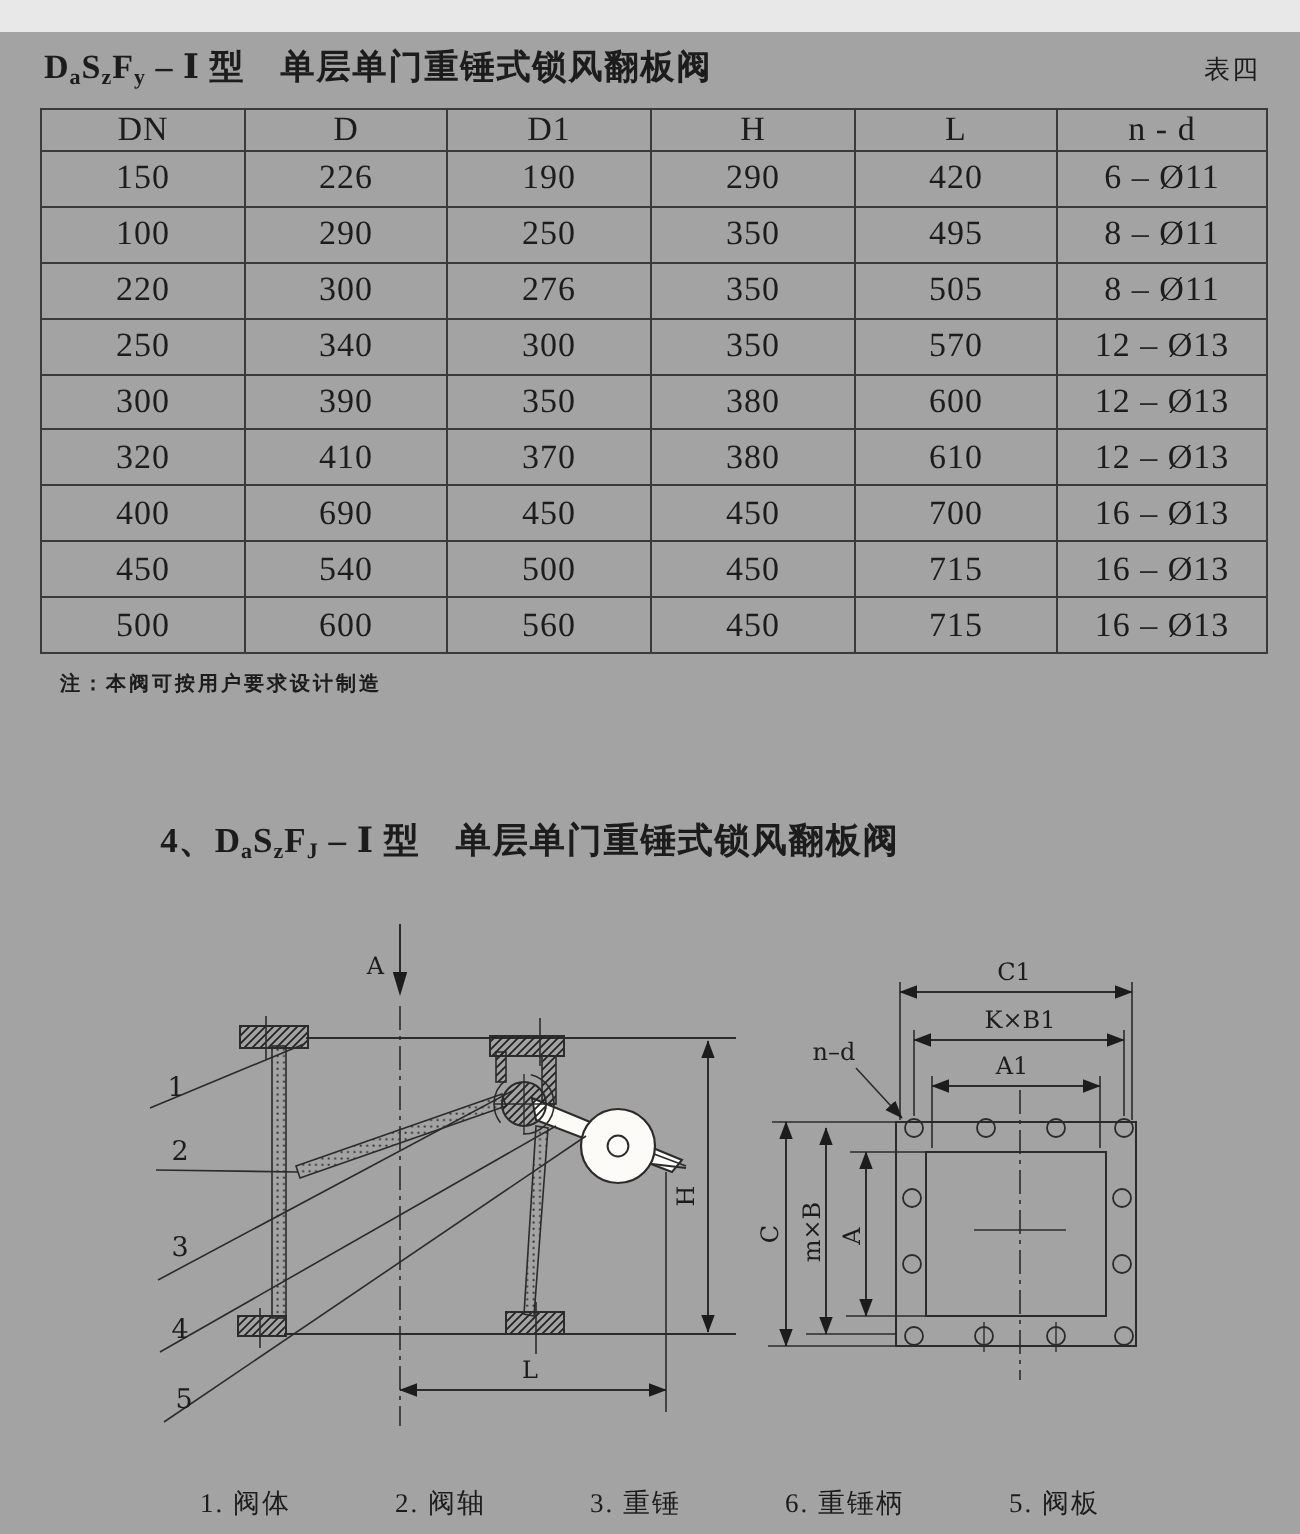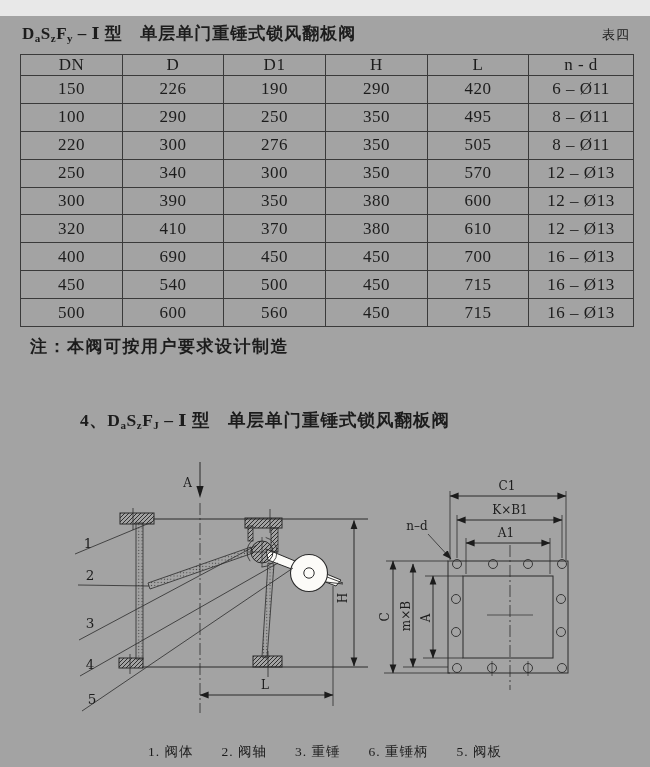--- a/index.html
+++ b/index.html
@@ -26,39 +26,39 @@
     border-collapse:collapse; table-layout:fixed;
     font-size:17px;
   }
   table.spec th, table.spec td {
     border:1px solid #3a3a3a; text-align:center; vertical-align:middle;
     font-weight:normal; padding:0; letter-spacing:.5px;
   }
   table.spec { border:1.5px solid #2f2f2f; }
   
   .note {
-    position:absolute; left:30px; top:319px; font-size:17px; font-weight:bold;
+    position:absolute; left:30px; top:319px; font-size:10px; font-weight:bold;
     letter-spacing:1.5px;
   }
   
   .sec-title {
     position:absolute; left:0; top:392px; width:530px; text-align:center;
     font-size:17.5px; font-weight:bold; white-space:nowrap; letter-spacing:.5px;
   }
   
   svg.figure { position:absolute; left:0; top:430px; }
   svg.figure text {
     font-family:"DejaVu Serif","Liberation Serif",serif;
     font-size:12px; fill:#1c1c1c;
   }
   svg.figure text.partnum { font-size:13.5px; }
   
   .legend {
     position:absolute; left:0; top:727px; width:650px;
-    display:flex; justify-content:center; gap:28px;
+    display:flex; justify-content:center; gap:52px;
     font-size:13.5px; letter-spacing:1px; list-style:none;
   }
 </style>
 </head>
 <body>
 
 <div class="page">
 
   <div class="doc-title">
     <span class="formula"><span>D</span><span class="sub">a</span><span>S</span><span class="sub">z</span><span>F</span><span class="sub">y</span><span> – Ⅰ 型</span></span><span class="name">单层单门重锤式锁风翻板阀</span>

